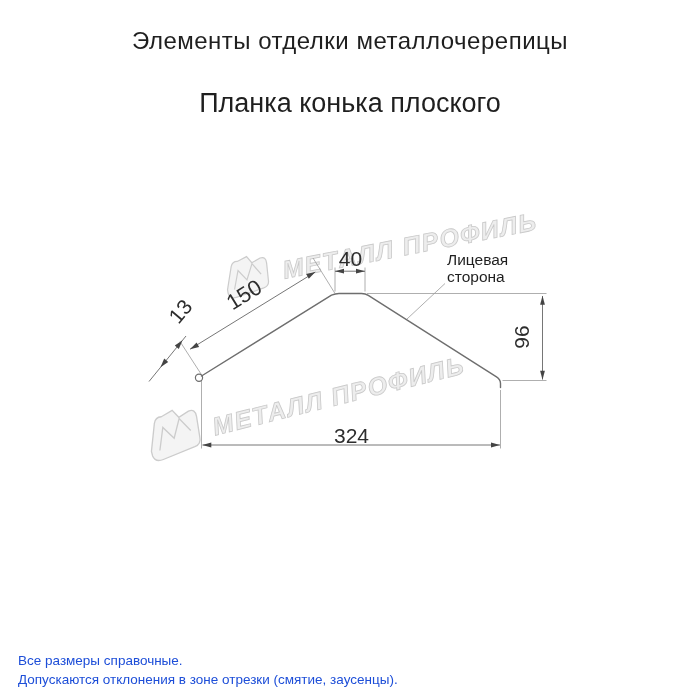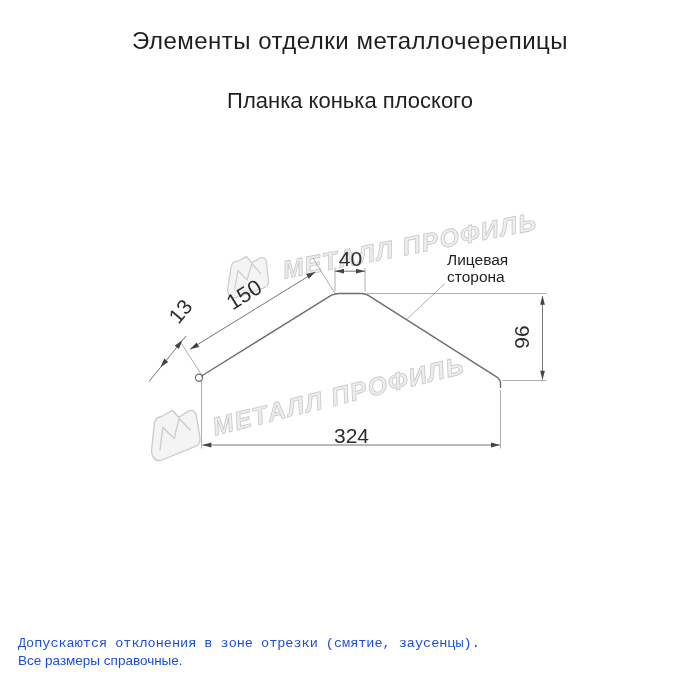--- a/index.html
+++ b/index.html
@@ -1,24 +1,24 @@
 <!DOCTYPE html>
 <html><head>
 <meta charset="utf-8">
 <style>
   html,body{margin:0;padding:0;background:#ffffff;}
   #page{position:relative;width:700px;height:700px;background:#fff;overflow:hidden;
         font-family:"Liberation Sans", sans-serif;}
   .title{position:absolute;left:0;width:700px;text-align:center;color:#1f1f1f;}
   #main-title{top:27px;font-size:24px;letter-spacing:0.5px;}
-  #sub-title{top:88px;font-size:22px;}
+  #sub-title{top:88px;font-size:27px;}
   #product-code{top:120px;font-size:21px;}
   .footer-note{position:absolute;left:18px;color:#1d4ed8;font-size:13.5px;}
   #note1{top:653px;}
-  #note2{top:636px;font-family:Liberation Mono, monospace;}
+  #note2{top:672px;}
   svg text{font-family:"Liberation Sans", sans-serif;}
   .dimtxt{fill:#2d2d2d;font-size:21px;}
   .lbltxt{fill:#1f1f1f;font-size:15.5px;}
   .wmtxt{fill:#ededed;stroke:#c9c9c9;stroke-width:0.8;font-size:25px;font-weight:bold;
          font-style:italic;letter-spacing:1.5px;}
 </style>
 </head>
 <body>
 
 <div id="page">

